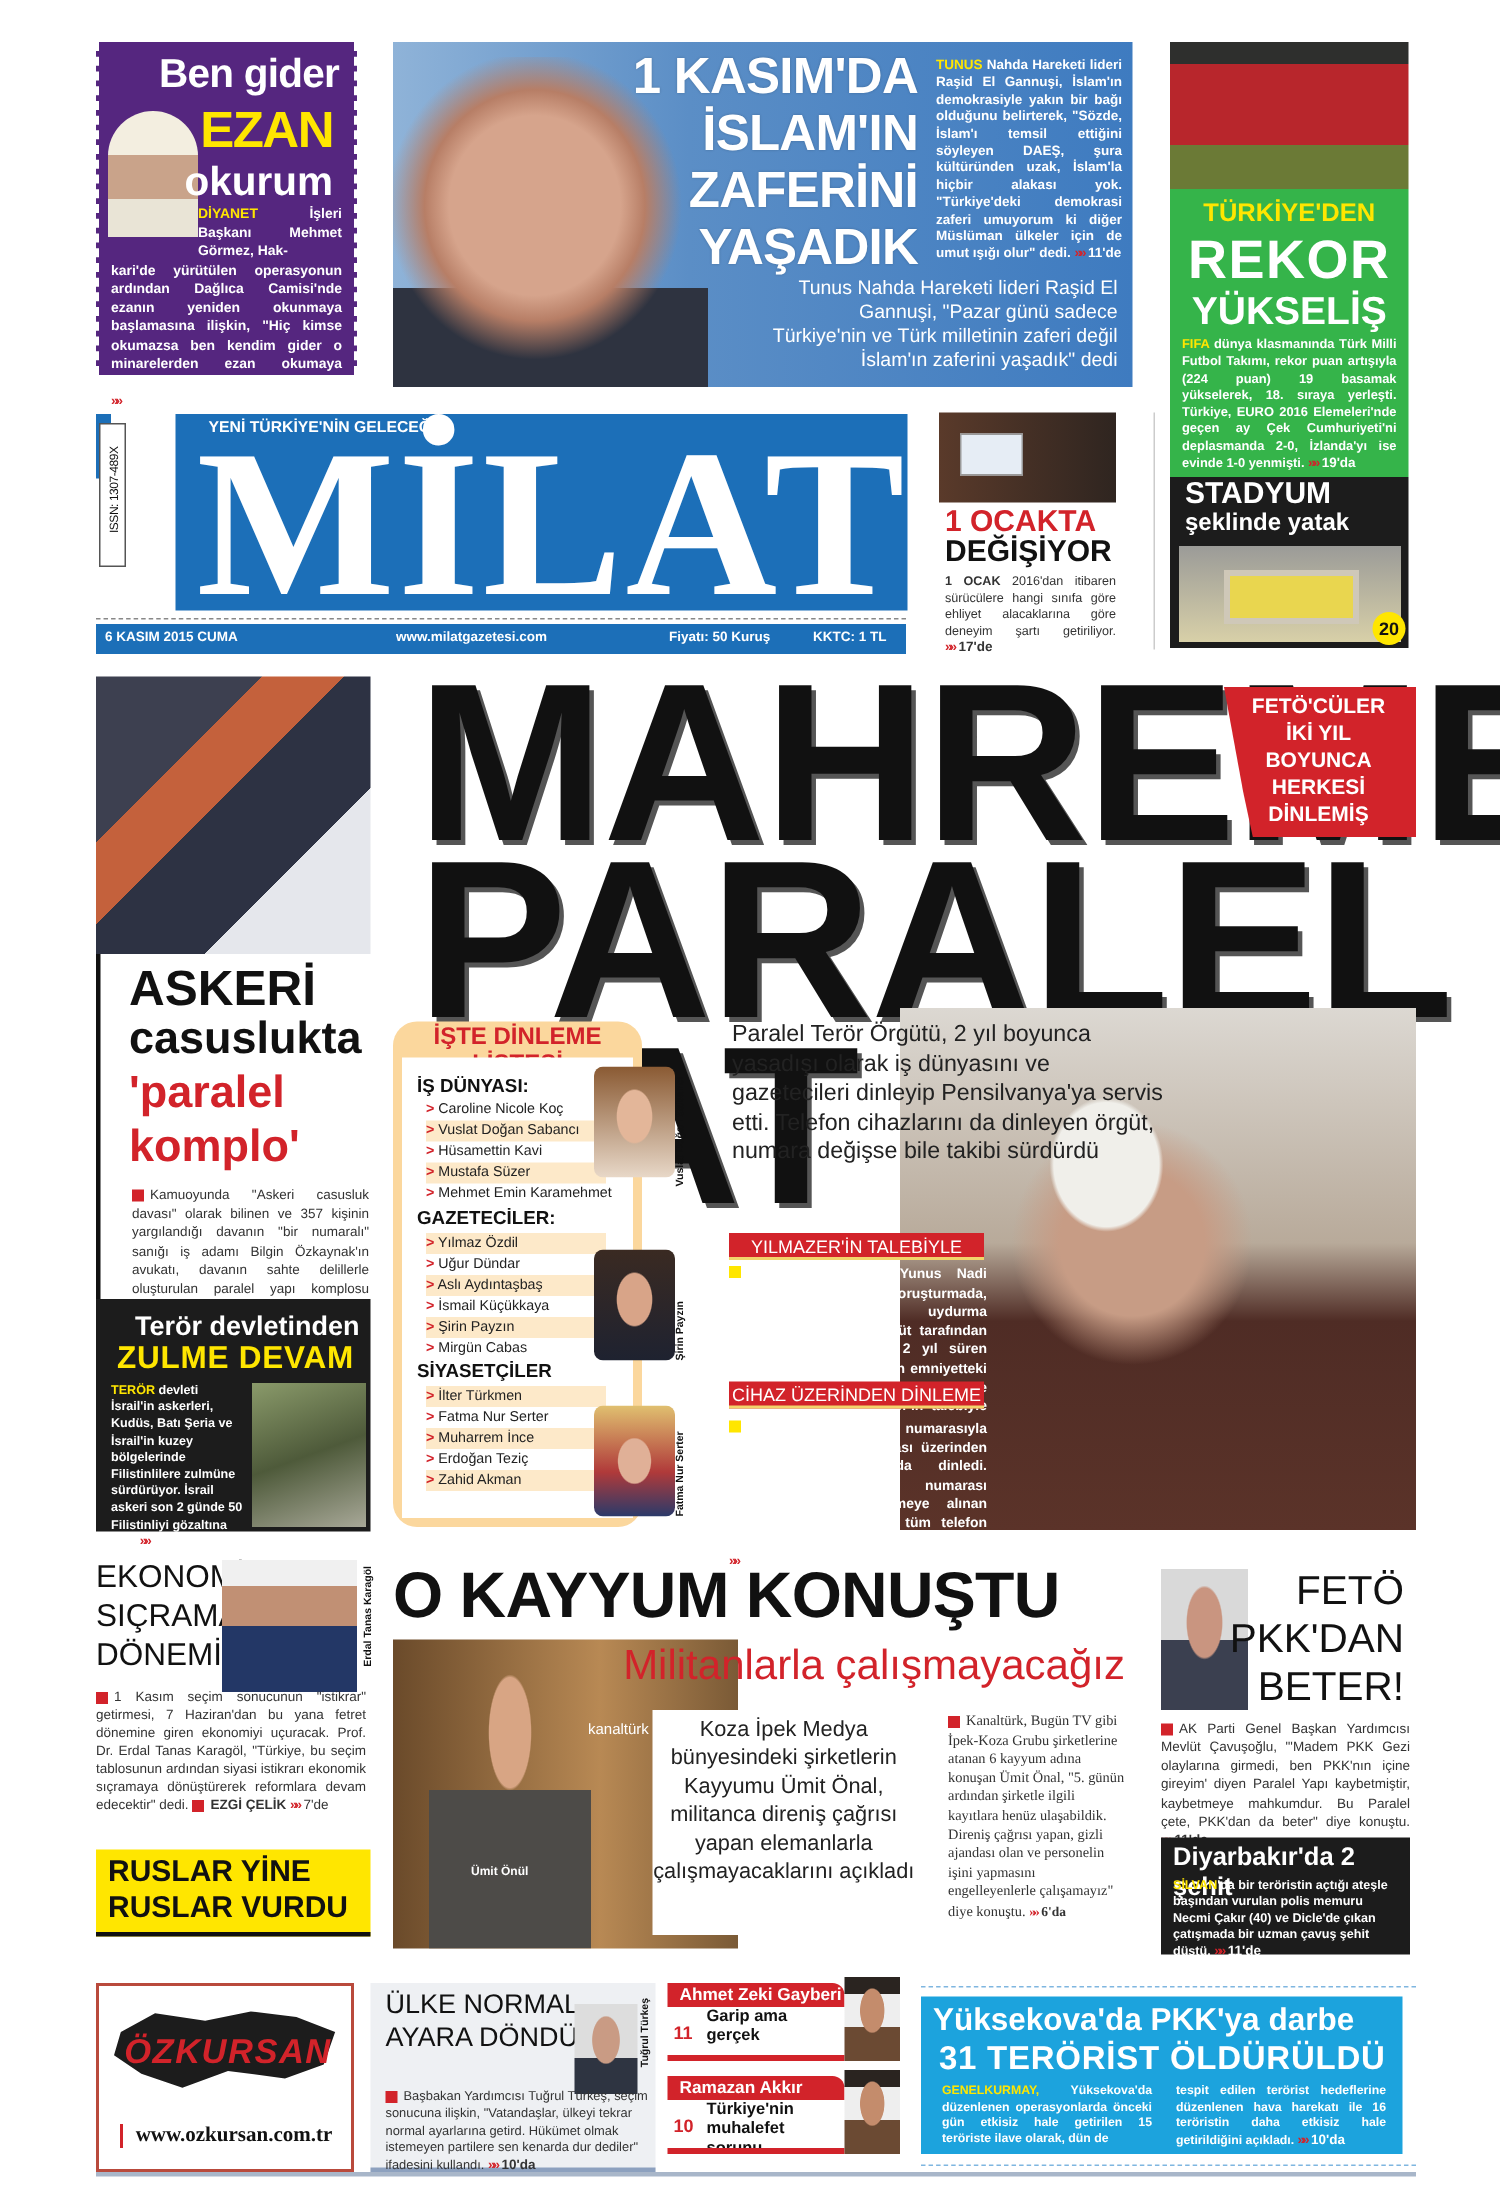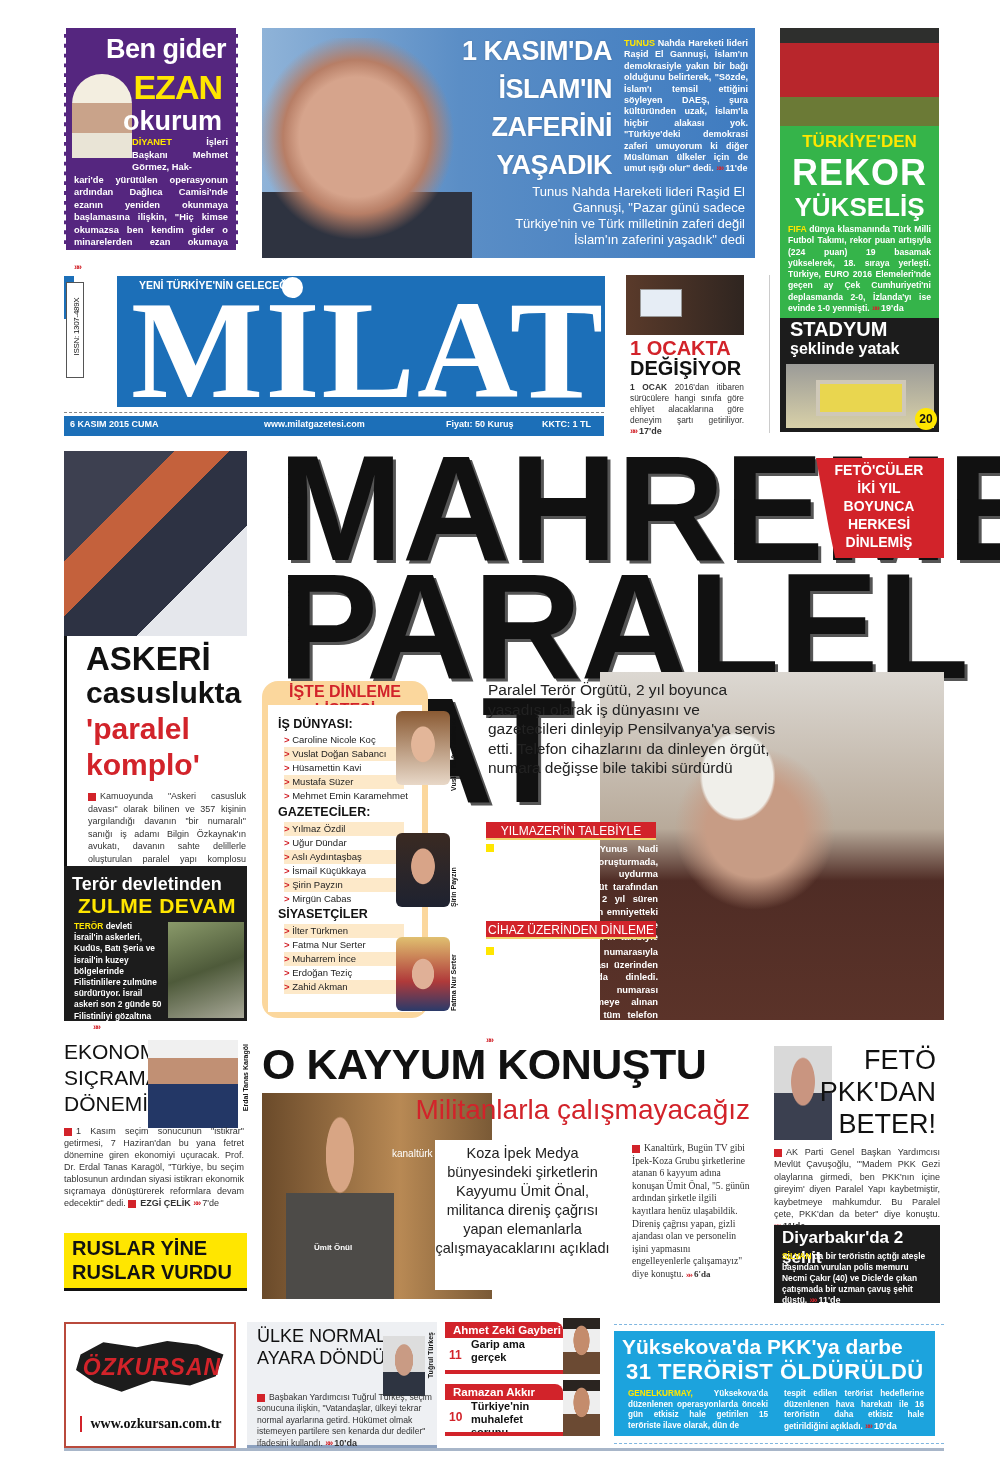--- a/index.html
+++ b/index.html
@@ -15,21 +15,21 @@
 #diyanet .h1{position:absolute;right:10px;top:6px;color:#fff;font-weight:bold;font-size:27px;letter-spacing:-0.5px}
 #diyanet .h2{position:absolute;right:14px;top:40px;color:#ffe600;font-weight:900;font-size:34px;letter-spacing:-1px}
 #diyanet .h3{position:absolute;right:14px;top:78px;color:#fff;font-weight:bold;font-size:27px}
 #diyanet .ph{position:absolute;left:6px;top:46px;width:60px;height:84px;border-radius:30px 30px 0 0;background:linear-gradient(180deg,#f3eee0 0 35%,#c9a38a 35% 70%,#e9e4d6 70%)}
 #diyanet .txt{position:absolute;left:8px;right:8px;top:108px;color:#fff;font-size:9.3px;line-height:12.5px;font-weight:bold;text-align:justify}
 #diyanet .txt .lead{color:#ffe600}
 #diyanet .txt .first{display:block;margin-left:58px}
 
 #tunus{left:262px;top:28px;width:493px;height:230px;background:linear-gradient(90deg,#8fb3d8 0%,#5b8ec6 40%,#3e7bc0 100%)}
 #tunus .ph{position:absolute;left:0;top:10px;width:210px;height:220px;background:radial-gradient(ellipse at 45% 45%,#d6a48c 0 35%,#b77e66 45%,transparent 60%),linear-gradient(180deg,transparent 70%,#2e3340 70%)}
-#tunus .hl{position:absolute;left:135px;top:4px;width:215px;color:#fff;font-weight:900;font-size:27px;line-height:38px;text-align:right;letter-spacing:-0.5px;text-shadow:0 0 2px rgba(0,0,0,.2)}
+#tunus .hl{position:absolute;left:135px;top:4px;width:215px;color:#fff;font-weight:900;font-size:34px;line-height:38px;text-align:right;letter-spacing:-0.5px;text-shadow:0 0 2px rgba(0,0,0,.2)}
 #tunus .side{position:absolute;left:362px;top:10px;width:124px;color:#fff;font-size:9px;line-height:11.4px;font-weight:bold;text-align:justify}
 #tunus .side .lead{color:#ffe600}
 #tunus .deck{position:absolute;left:245px;top:156px;width:238px;color:#fff;font-size:13px;line-height:16px;text-align:right}
 
 #rekor{left:778px;top:28px;width:163px;height:404px;border-left:2px dashed #fff;border-right:2px dashed #fff;background:#fff}
 #rekor .ph1{position:absolute;left:0;top:0;width:100%;height:98px;background:linear-gradient(180deg,#2e2f2d 0 15%,#b8262c 15% 70%,#6b7a36 70%)}
 #rekor .grn{position:absolute;left:0;top:98px;width:100%;height:192px;background:#35b44a}
 #rekor .k1{position:absolute;left:0;right:0;top:104px;text-align:center;color:#ffe600;font-weight:700;font-size:17px}
 #rekor .k2{position:absolute;left:0;right:0;top:124px;text-align:center;color:#fff;font-weight:900;font-size:36px;letter-spacing:1px}
 #rekor .k3{position:absolute;left:0;right:0;top:164px;text-align:center;color:#fff;font-weight:900;font-size:26px}
@@ -62,21 +62,21 @@
 
 #askeri-ph{left:64px;top:451px;width:183px;height:185px;background:linear-gradient(135deg,#3d4050 0 30%,#c4613c 30% 45%,#2d3243 45% 70%,#e5e7ec 70%)}
 #askeri-frame{left:64px;top:636px;width:183px;height:230px;border-left:3px solid #111}
 #askeri .h1{position:absolute;left:22px;top:640px;font-weight:900;font-size:33px;color:#111}
 #askeri .h2{position:absolute;left:22px;top:676px;font-weight:bold;font-size:30px;color:#111}
 #askeri .h3{position:absolute;left:22px;top:712px;font-weight:bold;font-size:30px;color:#d2232a}
 #askeri .h4{position:absolute;left:22px;top:748px;font-weight:bold;font-size:30px;color:#d2232a}
 #askeri .txt{position:absolute;left:24px;top:790px;width:222px;font-size:9px;line-height:12.6px;color:#333;text-align:justify}
 
 #teror{left:64px;top:866px;width:183px;height:155px;background:#1c1c1c}
-#teror .h1{position:absolute;left:8px;top:8px;color:#fff;font-weight:900;font-size:18px}
+#teror .h1{position:absolute;left:26px;top:8px;color:#fff;font-weight:900;font-size:18px}
 #teror .h2{position:absolute;left:14px;top:28px;color:#ffe600;font-weight:900;font-size:21px;letter-spacing:0.5px}
 #teror .txt{position:absolute;left:10px;top:55px;width:88px;color:#fff;font-size:8.4px;line-height:11.2px;font-weight:bold}
 #teror .txt .lead{color:#ffe600}
 #teror .ph{position:absolute;left:104px;top:56px;width:76px;height:96px;background:linear-gradient(160deg,#8a9a6a,#4e5a3a 50%,#a8a898)}
 
 #headline{left:248px;top:446px;width:696px}
 #headline .l1{position:absolute;left:30px;top:0;font-family:"Liberation Sans Narrow","Liberation Sans",sans-serif;font-weight:bold;font-size:150px;line-height:124px;color:#111;transform:scaleY(1.0);letter-spacing:-1px;text-shadow:3px 3px 0 #555}
 #headline .l2{position:absolute;left:30px;top:118px;font-family:"Liberation Sans Narrow","Liberation Sans",sans-serif;font-weight:bold;font-size:150px;line-height:124px;color:#111;letter-spacing:-1px;text-shadow:3px 3px 0 #555}
 #feto-tag{left:816px;top:458px;width:128px;height:100px;background:#d2232a;clip-path:polygon(0 0,100% 0,100% 100%,15% 100%,10% 70%)}
 #feto-tag div{position:absolute;right:10px;width:110px;color:#fff;font-weight:900;font-size:14px;text-align:center;line-height:16px}

